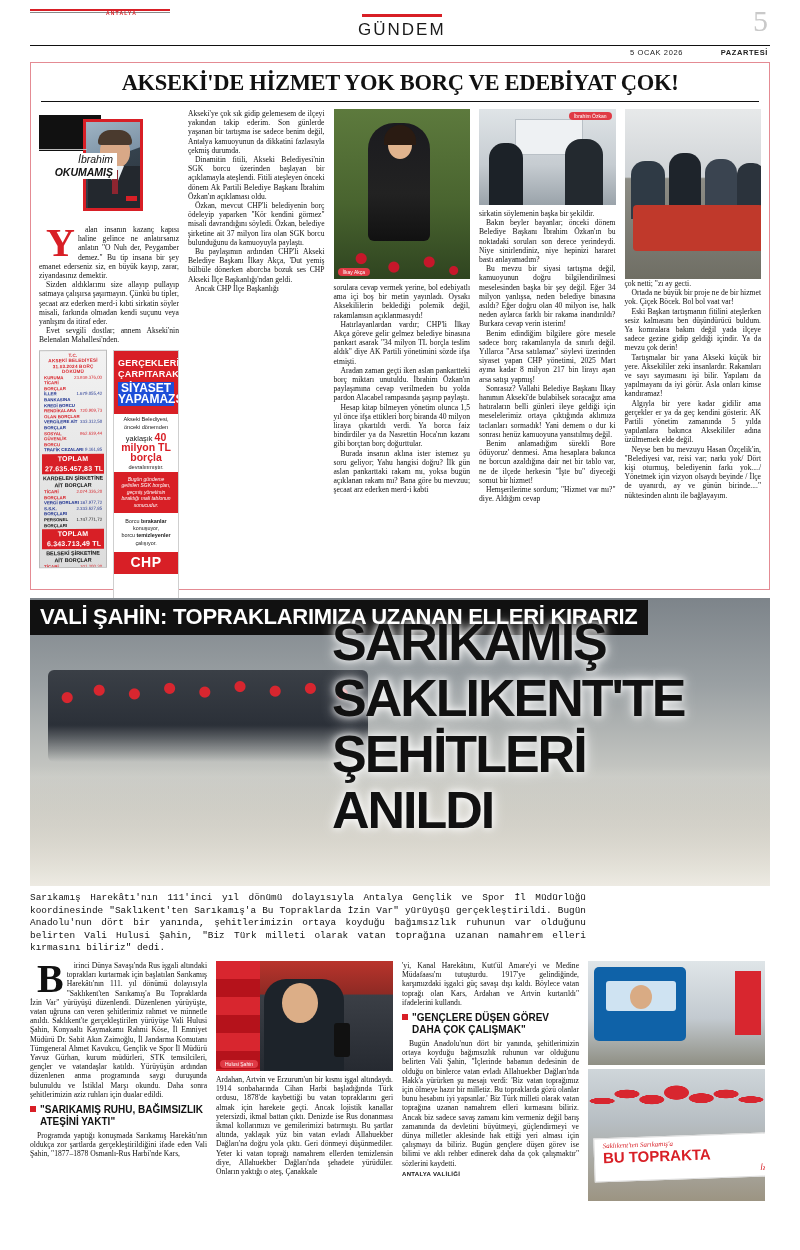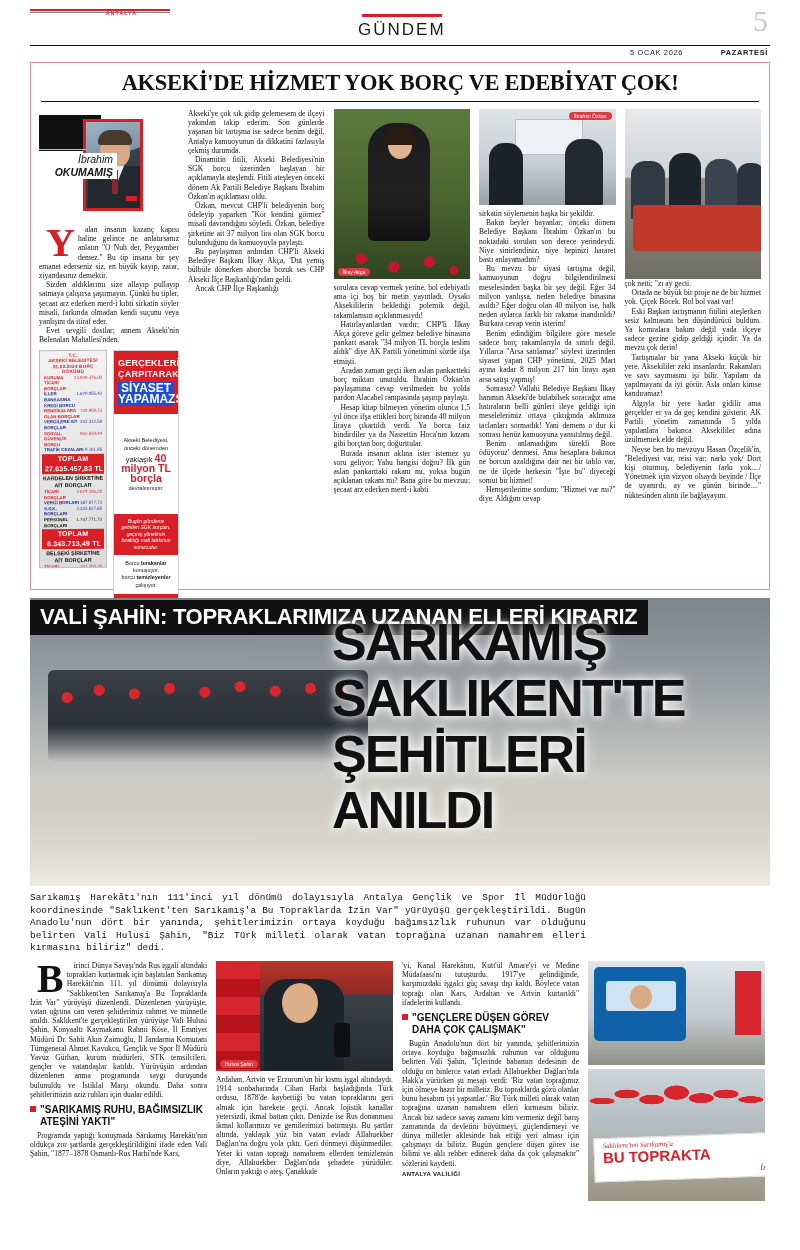--- a/index.html
+++ b/index.html
@@ -112,21 +112,21 @@
   }
   .debt-sub{text-align:center;font-weight:bold;font-size:5.4px;line-height:7px;color:#111;}
 
   .chp{
     width:140px;height:282px;border:1px solid #cfcfcf;box-sizing:border-box;
     background:#fff;font-family:"Liberation Sans",sans-serif;overflow:hidden;
   }
   .chp-top{background:#d81f26;color:#fff;text-align:center;padding:7px 4px 8px 4px;}
   .chp-top .l1{font-weight:bold;font-size:9px;line-height:11px;letter-spacing:.2px;}
   .chp-top .l3{font-weight:bold;font-size:12px;line-height:11px;background:#1d4ed8;margin-top:2px;padding:1px 0;}
-  .chp-mid{text-align:center;padding:22px 6px;font-size:5.6px;line-height:8px;color:#222;}
+  .chp-mid{text-align:center;padding:1px 6px;font-size:5.6px;line-height:8px;color:#222;}
   .chp-mid .big{color:#d81f26;font-weight:bold;font-size:10.5px;}
   .chp-mid .l2{font-size:7.4px;margin-top:2px;}
   .chp-band{background:#d81f26;color:#fff;text-align:center;font-size:5px;line-height:6.6px;padding:4px 5px;font-style:italic;}
   .chp-quote{text-align:center;font-size:5.4px;line-height:7.4px;padding:5px 4px;color:#222;}
   .chp-quote b{font-weight:bold;}
   .chp-logo{background:#d81f26;color:#fff;text-align:center;padding:3px 0 4px 0;}
   .chp-logo .lg{font-weight:bold;font-size:14px;line-height:15px;letter-spacing:.5px;}
 
   
   .ph{position:relative;overflow:hidden;background:#ccc;}

